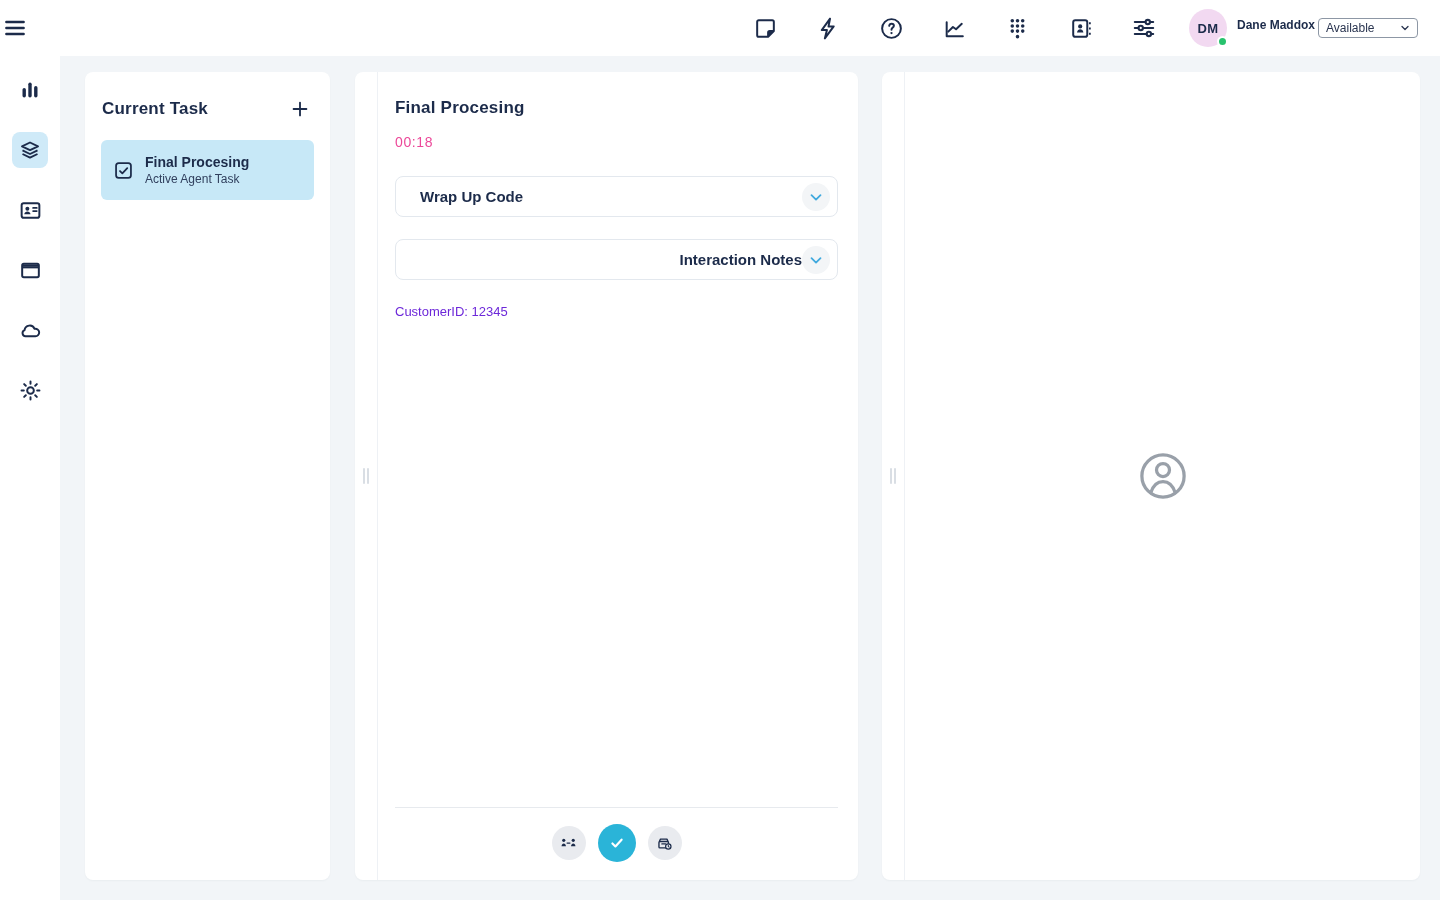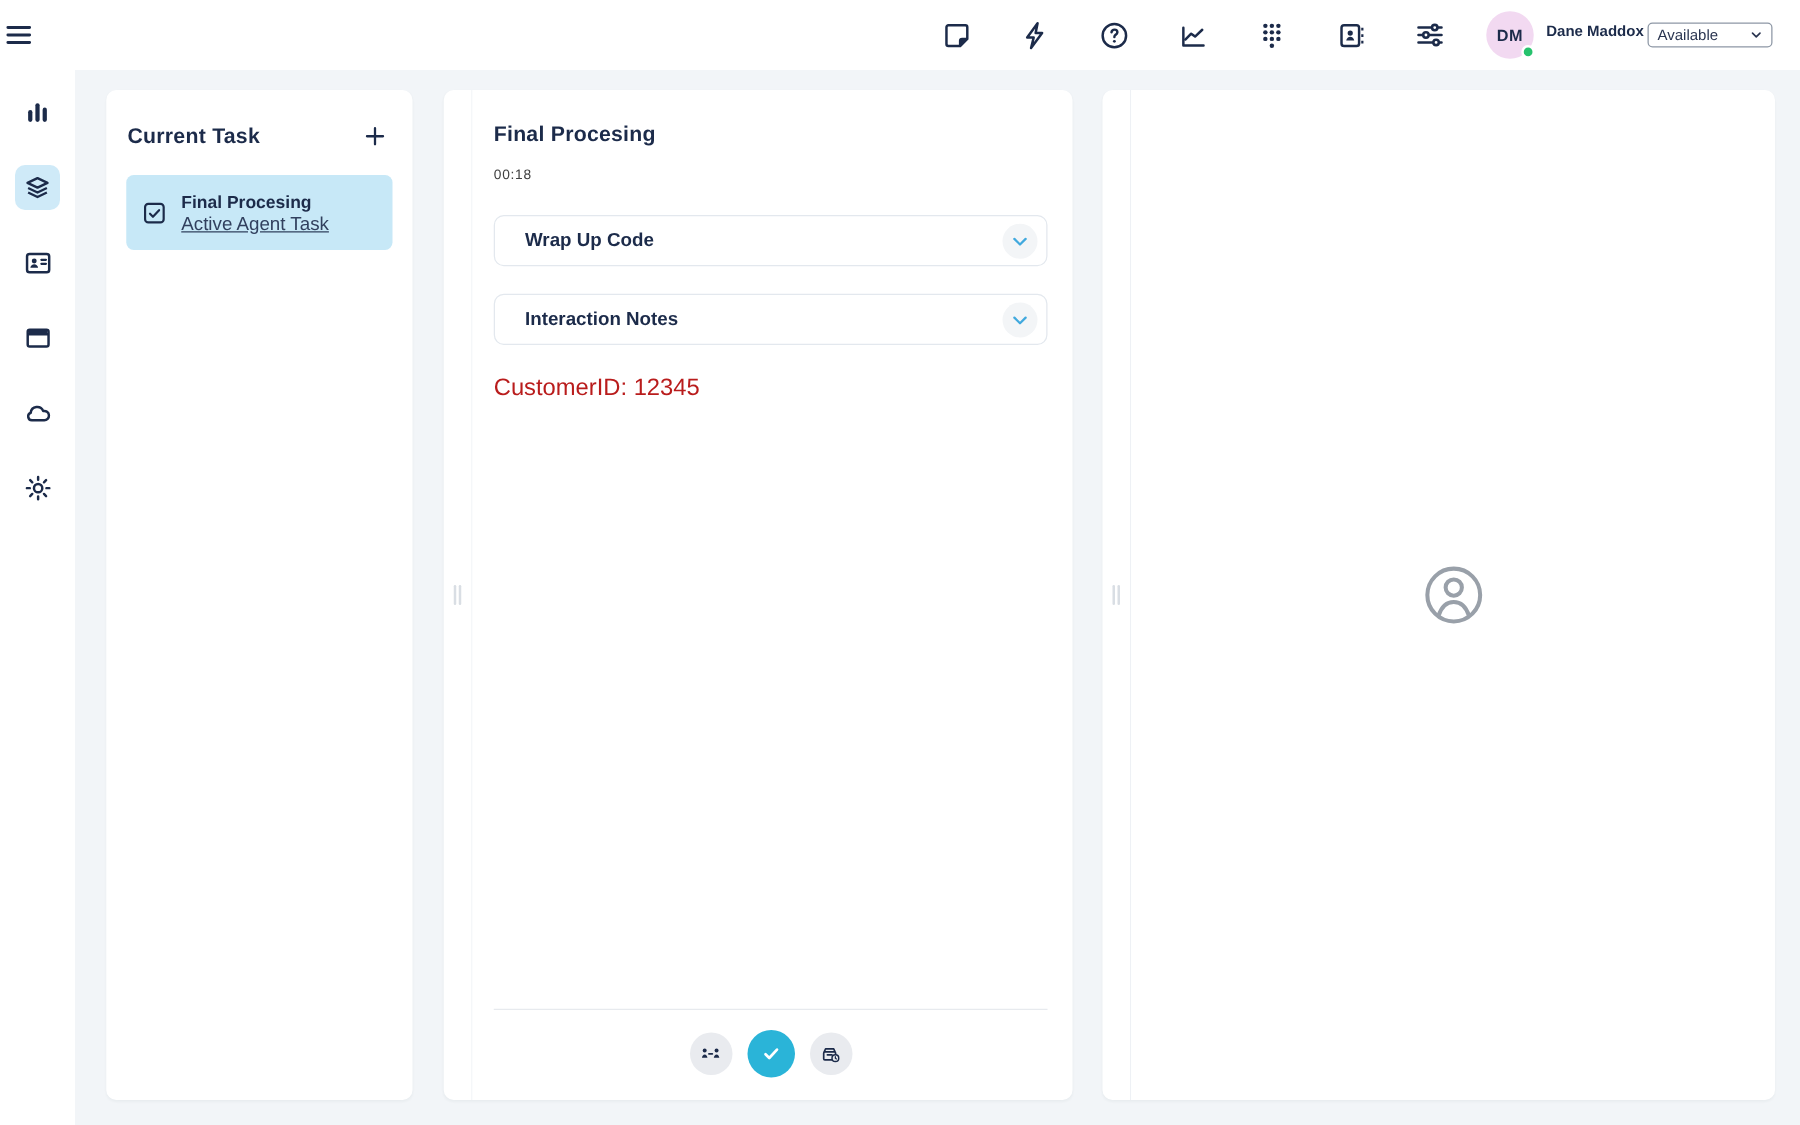--- a/index.html
+++ b/index.html
@@ -72,34 +72,34 @@
   
   .tasks-head{display:flex;align-items:center;justify-content:space-between;padding:0 1px;}
   .tasks-title{font-size:17px;font-weight:bold;letter-spacing:.2px;}
   .task-card{
     margin-top:18px;background:var(--task-hl);border-radius:6px;height:60px;
     display:flex;align-items:center;gap:11px;padding:0 12px;cursor:pointer;border:none;width:100%;
     text-align:left;font-family:inherit;
   }
   .task-card-text{display:flex;flex-direction:column;gap:2px;}
   .task-card-title{font-size:14px;font-weight:bold;color:var(--navy);}
-  .task-card-sub{font-size:15px;color:#31405e;text-decoration:underline;}
+  .task-card-sub{font-size:12px;color:#31405e;}
   
   .work-content{flex:1;display:flex;flex-direction:column;padding:26px 20px 18px 17px;}
   .work-title{font-size:17px;font-weight:bold;letter-spacing:.2px;}
-  .work-timer{margin-top:16px;font-size:11px;letter-spacing:.6px;color:#404040;}
+  .work-timer{margin-top:16px;font-size:14px;letter-spacing:.6px;color:#ec4899;}
   .accordion{
     margin-top:26px;height:41px;border:1px solid var(--border);border-radius:8px;background:#fff;
     display:flex;align-items:center;justify-content:space-between;padding:0 7px 0 24px;
     cursor:pointer;width:100%;font-family:inherit;
   }
-  .accordion + .accordion{margin-top:22px;}
+  .accordion + .accordion{margin-top:22px;justify-content:flex-end;}
   .accordion-label{font-size:15px;font-weight:bold;color:var(--navy);}
   .chev-halo{width:28px;height:28px;border-radius:50%;background:#f3f5f7;display:flex;align-items:center;justify-content:center;}
-  .customer-id{margin-top:24px;font-size:19px;color:#b91c1c;}
+  .customer-id{margin-top:24px;font-size:13px;color:#6d28d9;}
   .work-footer{margin-top:auto;border-top:1px solid #e7eaee;padding-top:16px;display:flex;align-items:center;justify-content:center;gap:12px;}
   .circle-btn{
     width:34px;height:34px;border-radius:50%;background:#e9ebef;border:none;cursor:pointer;
     display:flex;align-items:center;justify-content:center;
   }
   .circle-btn.primary{width:38px;height:38px;background:var(--teal);}
   
   .profile-content{flex:1;display:flex;align-items:center;justify-content:center;}
 </style>
 </head>

